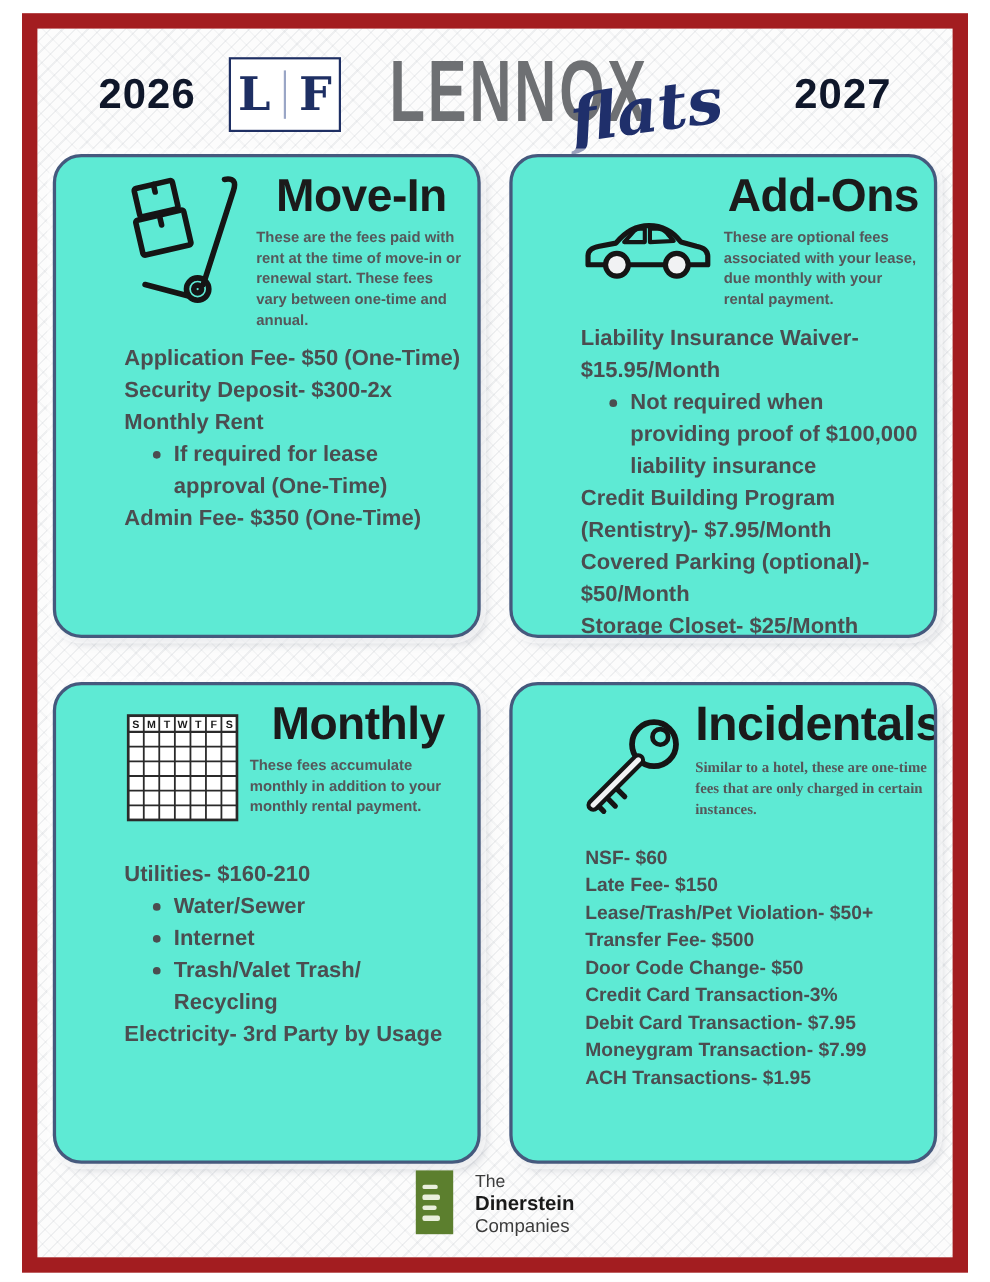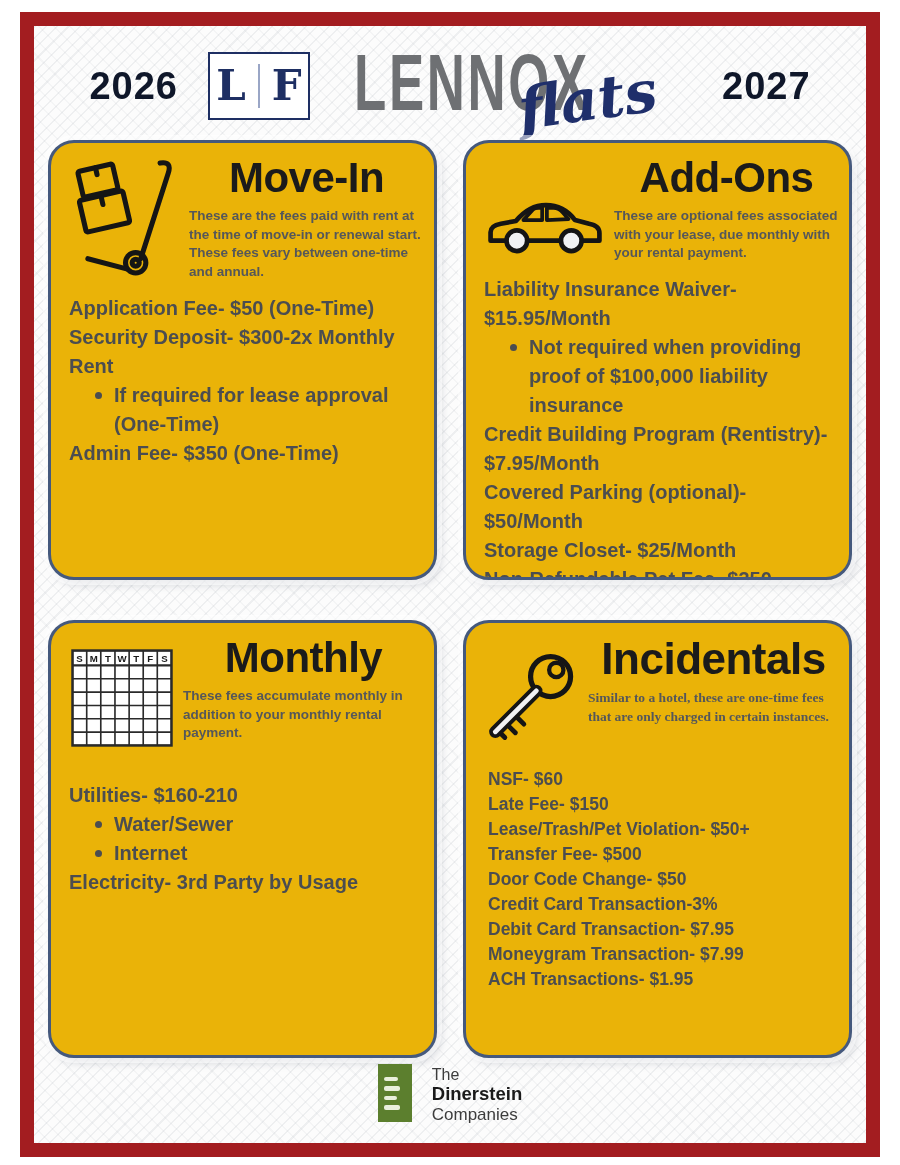--- a/index.html
+++ b/index.html
@@ -44,23 +44,24 @@
     font-family:"DejaVu Serif","Liberation Serif",serif; font-style:italic; font-weight:700;
     font-size:58px; color:#1f2f6b; transform:rotate(-8deg); white-space:nowrap; z-index:3;
   }
   
   .cards {
     position:absolute; left:48px; top:140px; width:804px; z-index:2;
     display:grid; grid-template-columns:389px 389px; grid-template-rows:440px 438px;
     column-gap:26px; row-gap:40px;
   }
   .card {
-    background:#eab308; border:3px solid #45597D; border-radius:26px;
+    background:#5eead4; border:3px solid #45597D; border-radius:26px;
     box-shadow:0 0 0 5px rgba(255,255,255,0.55), 4px 5px 8px rgba(110,120,135,0.28);
     overflow:hidden;
+    padding-left:44px;
   }
   .card-header { display:flex; padding:12px 10px 0 10px; }
   .icon-wrap { flex:0 0 auto; display:flex; justify-content:center; }
   .header-text { flex:1; display:flex; flex-direction:column; align-items:center; }
   .card-title { font-size:42px; font-weight:800; color:#1b1b1b; letter-spacing:-0.5px; line-height:1.1; }
   .card-desc { font-size:13.5px; font-weight:700; color:#55575a; line-height:1.38; margin-top:6px; }
   .card-body { padding:12px 14px 0 18px; font-weight:700; color:#4b4d50; }
   .body-lg { font-size:20px; line-height:1.45; }
   .body-sm { font-size:17.5px; line-height:1.43; padding-left:22px; padding-top:16px; }
   .line { }
@@ -220,20 +221,24 @@
     <div class="card-body body-lg" style="padding-top:34px;">
       <div class="line">Utilities- $160-210</div>
       <div class="line bullet">
         <span class="dot"></span>
         <span>Water/Sewer</span>
       </div>
       <div class="line bullet">
         <span class="dot"></span>
         <span>Internet</span>
       </div>
+      <div class="line bullet">
+        <span class="dot"></span>
+        <span>Trash/Valet Trash/ Recycling</span>
+      </div>
       <div class="line">Electricity- 3rd Party by Usage</div>
     </div>
   </section>
 
   <section class="card c-incid">
     <div class="card-header">
       <div class="icon-wrap">
         <svg width="100" height="106" viewBox="0 0 105 105">
           <circle cx="72" cy="30" r="21" stroke="#151515" stroke-width="5.5" fill="none"></circle>
           <circle cx="78" cy="23" r="7.5" stroke="#151515" stroke-width="4.5" fill="none"></circle>

